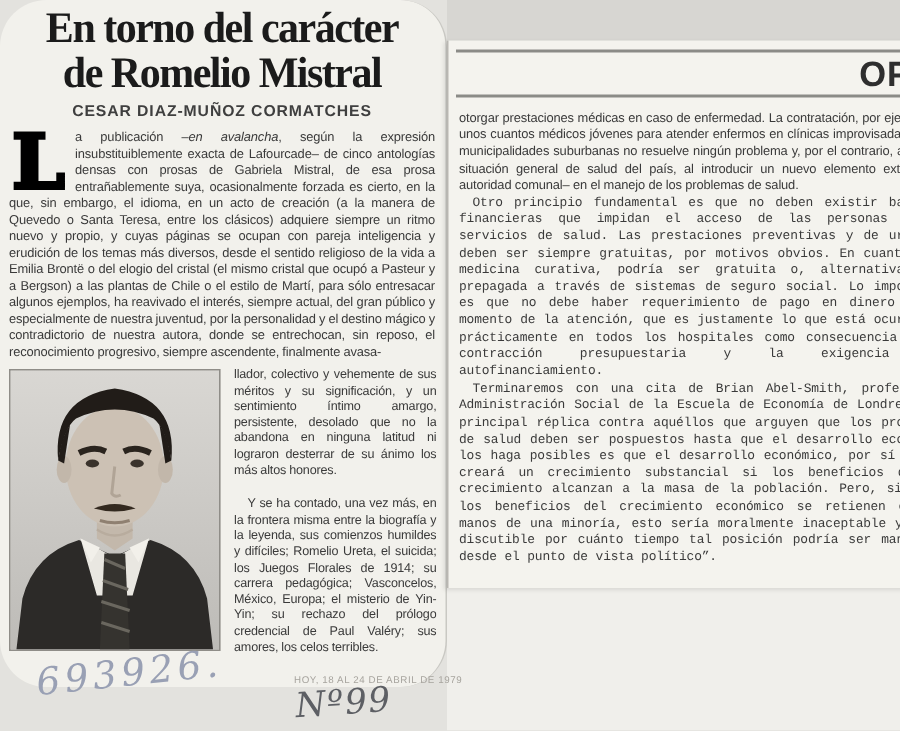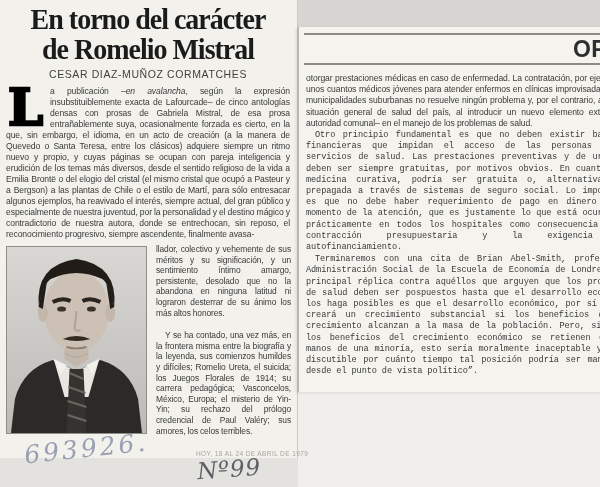--- a/index.html
+++ b/index.html
@@ -21,32 +21,33 @@
     position:absolute; left:298px; top:392px; width:302px; height:95px;
     background:#f0efeb;
   }
 
   
   .left-clip {
     position:absolute; left:0; top:0; width:298px; height:458px;
     background:#f2f1ec;
     border-right:1px solid #c9c8c3;
     padding:6px 6px 0 5px;
+    border-radius:31px;
   }
   .headline {
     font-family:"Liberation Serif", serif;
     font-weight:bold; color:#1b1b1b;
     text-align:center; line-height:1.02;
     font-size:28px; letter-spacing:-1px;
     transform:scaleY(1.04);
   }
   .byline {
     text-align:center; font-size:10.5px; letter-spacing:0.6px;
     color:#3f3f3f; margin-top:5px; margin-bottom:6px;
-    font-weight:normal;
+    font-weight:bold;
   }
   .body-text {
     font-size:8.6px; line-height:11px; letter-spacing:-0.1px;
     text-align:justify; color:#3a3a3a;
     word-spacing:-0.2px;
   }
   .para1 { padding:0 1px; }
   .dropcap {
     float:left;
     font-family:"DejaVu Serif", serif;

